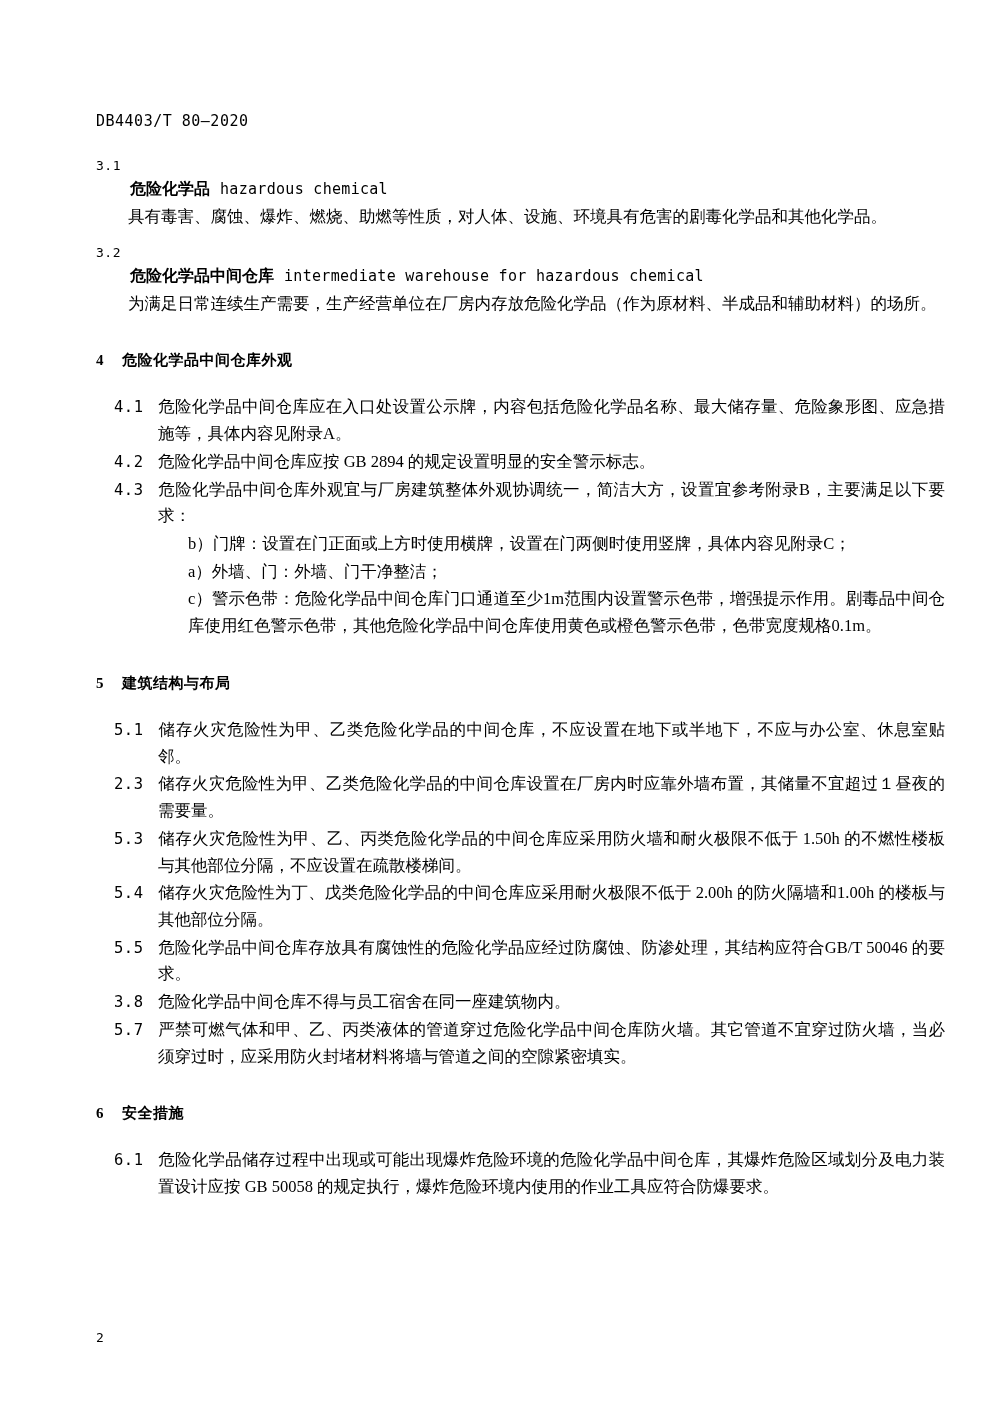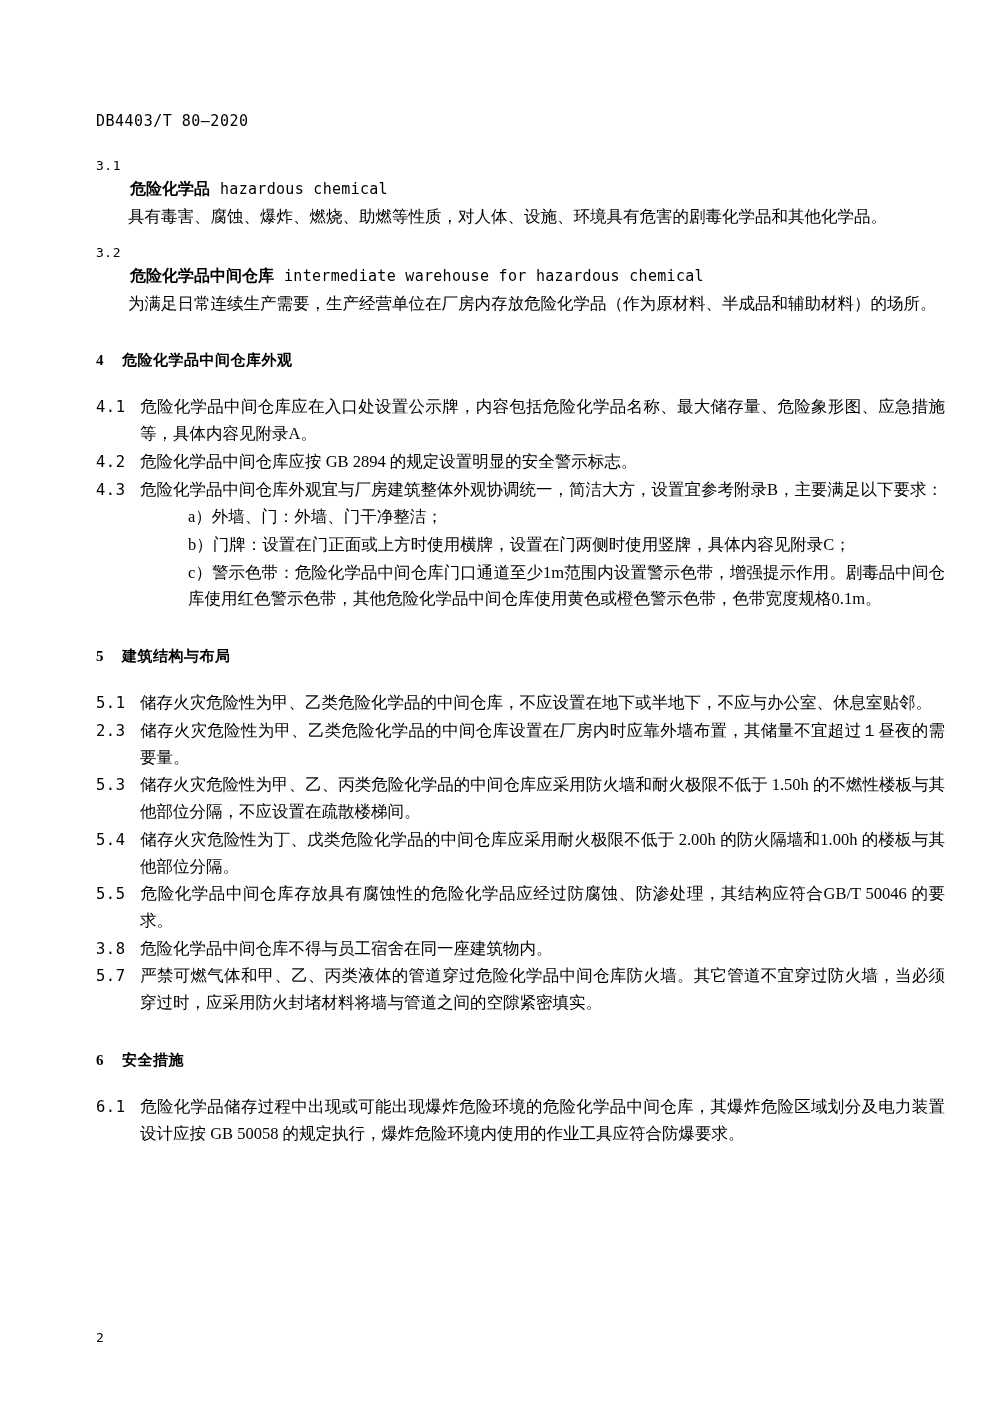--- a/index.html
+++ b/index.html
@@ -62,21 +62,21 @@
     font-weight: bold;
     font-size: 15px;
     margin: 34px 0 24px 0;
     letter-spacing: 0.5px;
   }
   h2.section .sec-num {
     display: inline-block;
     min-width: 26px;
   }
   p.numbered {
-    margin: 0 0 1px 0;
+    margin: 0 0 1px 18px;
     font-size: 16.5px;
     line-height: 1.62;
     text-align: justify;
     text-justify: inter-ideograph;
     padding-left: 44px;
     text-indent: -44px;
   }
   p.numbered .n {
     display: inline-block;
     width: 44px;
@@ -122,22 +122,22 @@
   <p class="body-text">为满足日常连续生产需要，生产经营单位在厂房内存放危险化学品（作为原材料、半成品和辅助材料）的场所。</p>
 
   <h2 class="section">
     <span class="sec-num">4</span><span>危险化学品中间仓库外观</span>
   </h2>
 
   <p class="numbered"><span class="n">4.1</span><span>危险化学品中间仓库应在入口处设置公示牌，内容包括危险化学品名称、最大储存量、危险象形图、应急措施等，具体内容见附录A。</span></p>
   <p class="numbered"><span class="n">4.2</span><span>危险化学品中间仓库应按 GB 2894 的规定设置明显的安全警示标志。</span></p>
   <p class="numbered"><span class="n">4.3</span><span>危险化学品中间仓库外观宜与厂房建筑整体外观协调统一，简洁大方，设置宜参考附录B，主要满足以下要求：</span></p>
 
+  <p class="sub-item">b）门牌：设置在门正面或上方时使用横牌，设置在门两侧时使用竖牌，具体内容见附录C；</p>
   <p class="sub-item">a）外墙、门：外墙、门干净整洁；</p>
-  <p class="sub-item">b）门牌：设置在门正面或上方时使用横牌，设置在门两侧时使用竖牌，具体内容见附录C；</p>
   <p class="sub-item">c）警示色带：危险化学品中间仓库门口通道至少1m范围内设置警示色带，增强提示作用。剧毒品中间仓库使用红色警示色带，其他危险化学品中间仓库使用黄色或橙色警示色带，色带宽度规格0.1m。</p>
 
   <h2 class="section">
     <span class="sec-num">5</span><span>建筑结构与布局</span>
   </h2>
 
   <p class="numbered"><span class="n">5.1</span><span>储存火灾危险性为甲、乙类危险化学品的中间仓库，不应设置在地下或半地下，不应与办公室、休息室贴邻。</span></p>
   <p class="numbered"><span class="n">2.3</span><span>储存火灾危险性为甲、乙类危险化学品的中间仓库设置在厂房内时应靠外墙布置，其储量不宜超过１昼夜的需要量。</span></p>
   <p class="numbered"><span class="n">5.3</span><span>储存火灾危险性为甲、乙、丙类危险化学品的中间仓库应采用防火墙和耐火极限不低于 1.50h 的不燃性楼板与其他部位分隔，不应设置在疏散楼梯间。</span></p>
   <p class="numbered"><span class="n">5.4</span><span>储存火灾危险性为丁、戊类危险化学品的中间仓库应采用耐火极限不低于 2.00h 的防火隔墙和1.00h 的楼板与其他部位分隔。</span></p>

